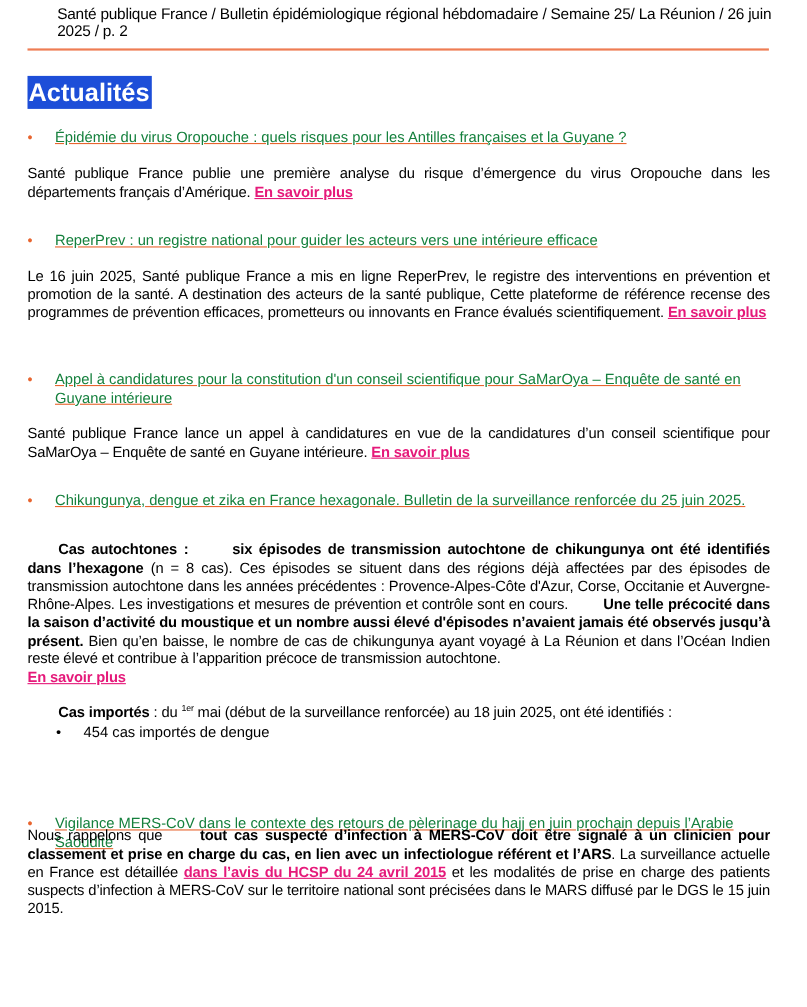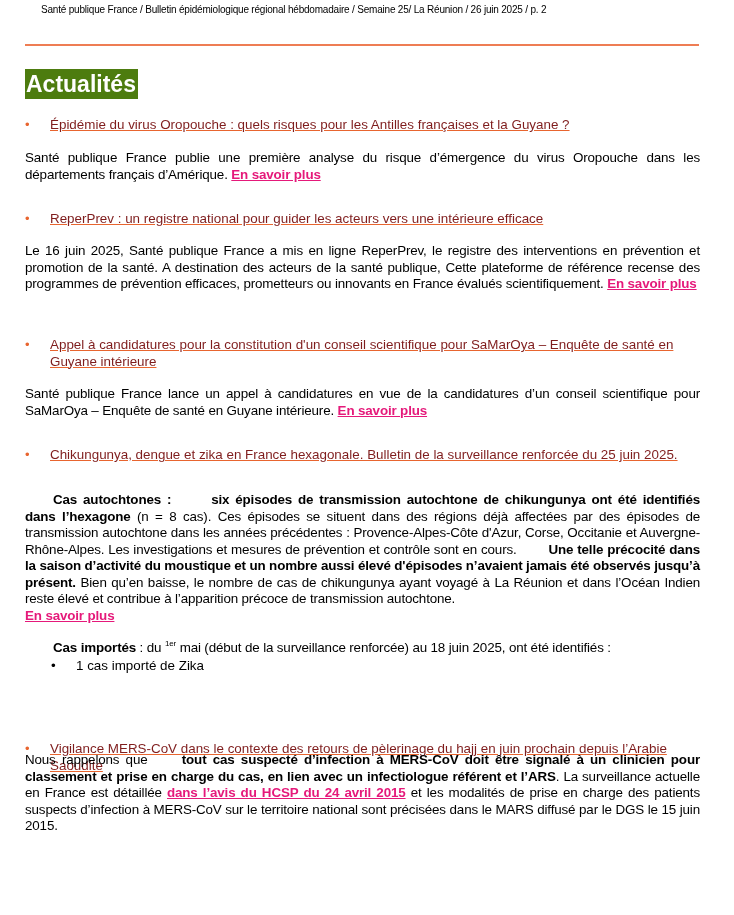--- a/index.html
+++ b/index.html
@@ -1,41 +1,41 @@
 <!DOCTYPE html>
 <html><head>
 <meta charset="utf-8">
 <style>
   html, body { margin: 0; padding: 0; background: #ffffff; }
   body {
     width: 734px; height: 915px; position: relative; overflow: hidden;
     font-family: "Liberation Sans", sans-serif; color: #000;
   }
   .running-header {
-    position: absolute; left: 41px; top: 4px;
-    font-size: 10px; letter-spacing: -0.2px; color: #000;
+    position: absolute; left: 52px; top: 4px;
+    font-size: 14px; letter-spacing: -0.2px; color: #000;
   }
   .rule {
     position: absolute; left: 25px; top: 44px; width: 674px; height: 2px;
     background: #ee7d54;
   }
   .title {
     position: absolute; left: 25px; top: 69px; height: 30px;
-    background: #4d7c0f; color: #fff; font-weight: bold;
+    background: #1d4ed8; color: #fff; font-weight: bold;
     font-size: 23px; line-height: 30px; padding: 0 2px 0 1px;
   }
   .item-head {
     position: absolute; left: 25px; width: 660px;
     font-size: 13.4px; line-height: 16.5px;
   }
   .item-head .bullet {
     position: absolute; left: 0; top: 0; color: #e8652f; font-size: 13px;
   }
   .item-head a {
-    display: block; margin-left: 25px; color: #7f1d1d;
+    display: block; margin-left: 25px; color: #15803d;
     text-decoration: underline; text-decoration-color: #e8652f;
   }
   .para {
     position: absolute; left: 25px; width: 675px;
     font-size: 13.4px; line-height: 16.5px; text-align: justify;
     letter-spacing: -0.15px;
   }
   .para a.more { color: #e5197a; text-decoration: underline; font-weight: bold; }
   .para b { font-weight: bold; margin-left: 28px; }
   sup { font-size: 8px; vertical-align: 6px; line-height: 0; }
@@ -88,21 +88,21 @@
 </div>
 <div class="para" style="top:492px">
   <b>Cas autochtones :</b>&nbsp;
   <b>six épisodes de transmission autochtone de chikungunya ont été identifiés dans l’hexagone</b><span> (n = 8 cas). Ces épisodes se situent dans des régions déjà affectées par des épisodes de transmission autochtone dans les années précédentes : Provence-Alpes-Côte d'Azur, Corse, Occitanie et Auvergne-Rhône-Alpes. Les investigations et mesures de prévention et contrôle sont en cours. </span><b>Une telle précocité dans la saison d’activité du moustique et un nombre aussi élevé d'épisodes n’avaient jamais été observés jusqu’à présent.</b><span> Bien qu’en baisse, le nombre de cas de chikungunya ayant voyagé à La Réunion et dans l’Océan Indien reste élevé et contribue à l’apparition précoce de transmission autochtone.</span>
   <br><a href="#" class="more">En savoir plus</a>
 </div>
 <div class="para" style="top:640px">
   <b>Cas importés</b><span> : du </span><sup>1er</sup><span> mai (début de la surveillance renforcée) au 18 juin 2025, ont été identifiés :</span>
 </div>
 <ul class="imp-list">
-  <li>1 cas importé de Zika</li>
+  <li>454 cas importés de dengue</li>
 </ul>
 
 <div class="item-head" style="top:741px">
   <span class="bullet">•</span>
   <a href="#">Vigilance MERS-CoV dans le contexte des retours de pèlerinage du hajj en juin prochain depuis l’Arabie Saoudite</a>
 </div>
 <div class="para" style="top:752px">
   <span>Nous rappelons que </span><b>tout cas suspecté d’infection à MERS-CoV doit être signalé à un clinicien pour classement et prise en charge du cas, en lien avec un infectiologue référent et l’ARS</b><span>. La surveillance actuelle en France est détaillée </span><a href="#" class="more">dans l’avis du HCSP du 24 avril 2015</a><span> et les modalités de prise en charge des patients suspects d’infection à MERS-CoV sur le territoire national sont précisées dans le MARS diffusé par le DGS le 15 juin 2015.</span>
 </div>
 

